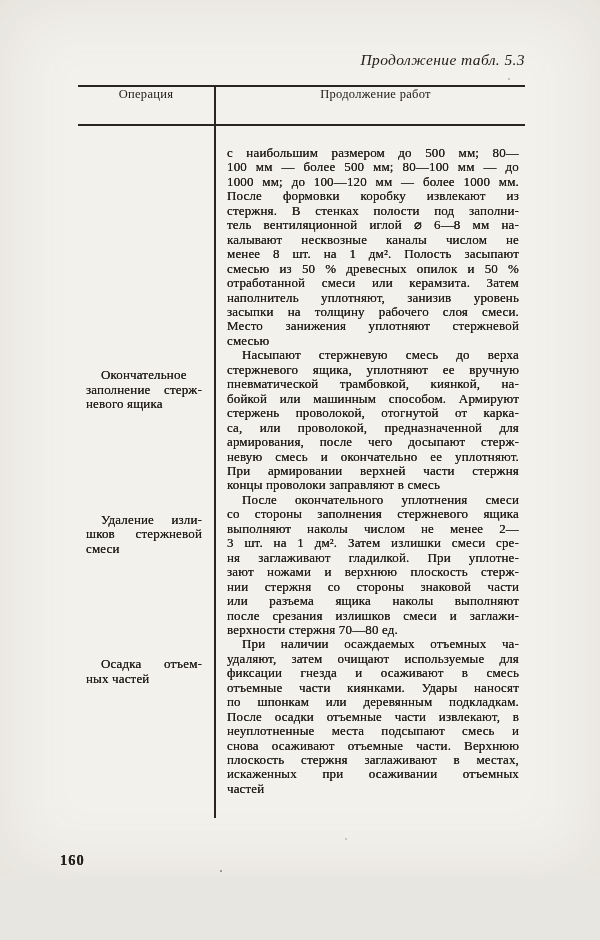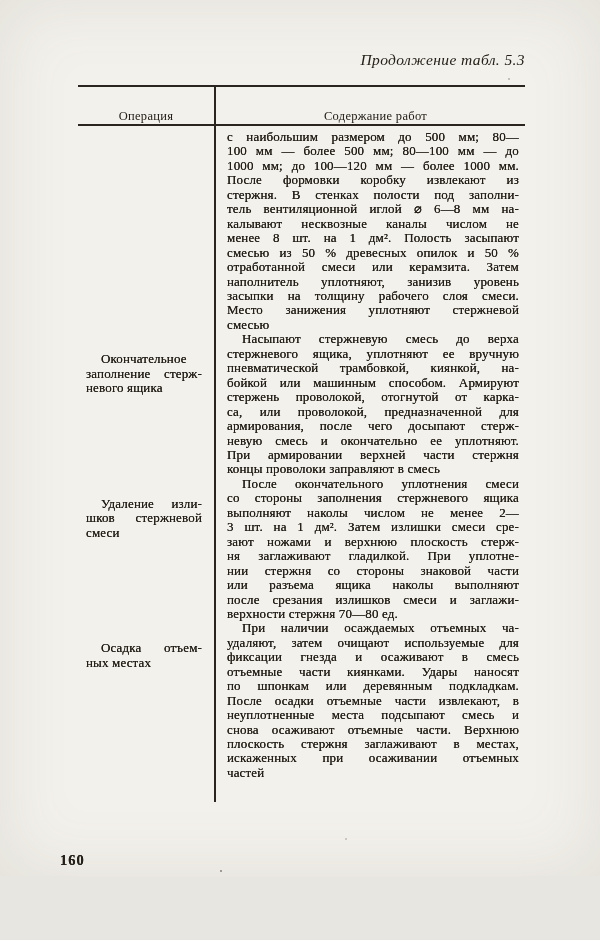--- a/index.html
+++ b/index.html
@@ -31,36 +31,36 @@
     letter-spacing:0.4px;
     white-space:nowrap;
   }
   .tbl{
     position:absolute;
     left:78px;top:85px;width:447px;
   }
   .thead{
     position:relative;
     display:flex;
-    align-items:flex-end;
+    align-items:flex-start;
     height:41px;
     border-top:2px solid var(--rule);
     border-bottom:2px solid var(--rule);
     gap:12px;
   }
   .thead::after{
     content:"";position:absolute;
     left:136px;top:0;bottom:0;width:1.5px;
     background:var(--rule);
   }
   .th-op{width:136px;text-align:center;font-size:12.5px;letter-spacing:0.3px;}
   .th-content{flex:1;text-align:center;font-size:12.5px;letter-spacing:0.3px;}
   .tbody{
     position:relative;
-    padding-top:4px;
+    padding-top:20px;
     padding-bottom:22px;
   }
   .tbody::after{
     content:"";position:absolute;
     left:136px;top:0;bottom:0;width:1.5px;
     background:var(--rule);
   }
   .row{display:flex;align-items:flex-start;}
   .cell-op{
     width:136px;
@@ -94,21 +94,21 @@
 </head>
 <body>
 
 <div class="page">
 
   <div class="cont-title">Продолжение табл. 5.3</div>
 
   <div class="tbl">
     <div class="thead">
       <div class="th-op">Операция</div>
-      <div class="th-content">Содержание работ</div>
+      <div class="th-content">Продолжение работ</div>
     </div>
     <div class="tbody">
         <div class="row">
           <div class="cell-op"></div>
           <div class="cell-content">
             <div class="line just">с наибольшим размером до 500 мм; 80—</div>
             <div class="line just">100 мм — более 500 мм; 80—100 мм — до</div>
             <div class="line just">1000 мм; до 100—120 мм — более 1000 мм.</div>
             <div class="line just">После формовки коробку извлекают из</div>
             <div class="line just">стержня. В стенках полости под заполни-</div>
@@ -146,32 +146,32 @@
           <div class="cell-op">
             <div class="line indent just">Удаление изли-</div>
             <div class="line just">шков стержневой</div>
             <div class="line">смеси</div>
           </div>
           <div class="cell-content">
             <div class="line indent just">После окончательного уплотнения смеси</div>
             <div class="line just">со стороны заполнения стержневого ящика</div>
             <div class="line just">выполняют наколы числом не менее 2—</div>
             <div class="line just">3 шт. на 1 дм². Затем излишки смеси сре-</div>
+            <div class="line just">ня заглаживают гладилкой. При уплотне-</div>
             <div class="line just">зают ножами и верхнюю плоскость стерж-</div>
-            <div class="line just">ня заглаживают гладилкой. При уплотне-</div>
             <div class="line just">нии стержня со стороны знаковой части</div>
             <div class="line just">или разъема ящика наколы выполняют</div>
             <div class="line just">после срезания излишков смеси и заглажи-</div>
             <div class="line">верхности стержня 70—80 ед.</div>
           </div>
         </div>
         <div class="row">
           <div class="cell-op">
             <div class="line indent just">Осадка отъем-</div>
-            <div class="line">ных местах</div>
+            <div class="line">ных частей</div>
           </div>
           <div class="cell-content">
             <div class="line indent just">При наличии осаждаемых отъемных ча-</div>
             <div class="line just">удаляют, затем очищают используемые для</div>
             <div class="line just">фиксации гнезда и осаживают в смесь</div>
             <div class="line just">отъемные части киянками. Удары наносят</div>
             <div class="line just">по шпонкам или деревянным подкладкам.</div>
             <div class="line just">После осадки отъемные части извлекают, в</div>
             <div class="line just">неуплотненные места подсыпают смесь и</div>
             <div class="line just">снова осаживают отъемные части. Верхнюю</div>

